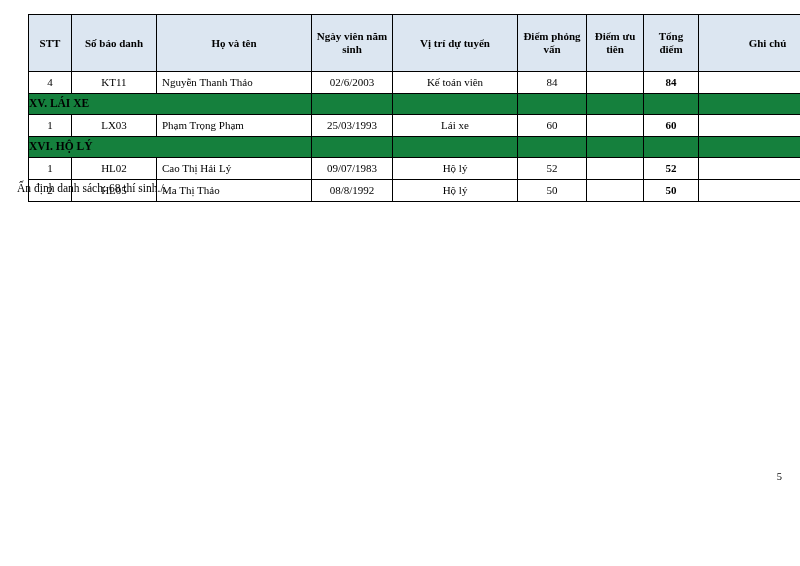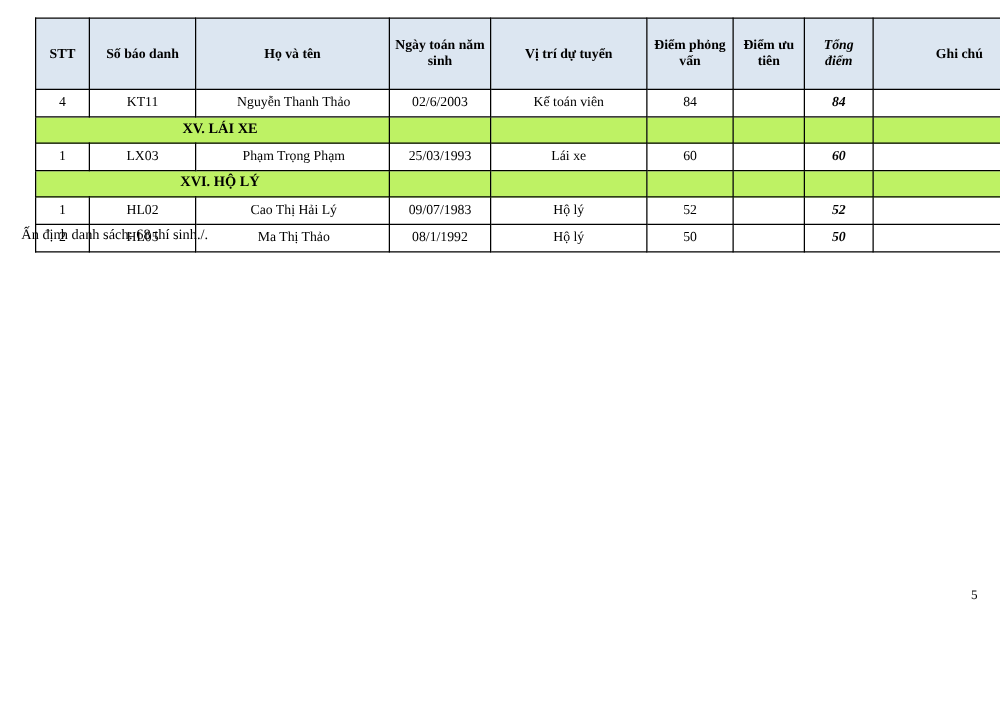--- a/index.html
+++ b/index.html
@@ -45,32 +45,32 @@
     height: 52px;
     font-size: 11.5px;
   }
   .c0 { width: 36px; }
   .c1 { width: 78px; }
   .c2 { width: 148px; }
   .c3 { width: 74px; }
   .c4 { width: 118px; }
   .c5 { width: 62px; text-align: center; }
   .c6 { width: 50px; }
-  .c7 { width: 48px; font-style: italic; }
+  .c7 { width: 48px; }
   .c8 { width: 131px; }
 
   td.ct { text-align: center; }
-  td.lf { text-align: center; padding-left: 5px; }
+  td.lf { text-align: left; padding-left: 5px; }
   td.bold { font-weight: bold; }
   tr.data td { height: 17px; }
   tr.section td {
-    background: #bef264;
+    background: #15803d;
     font-weight: bold;
-    text-align: center;
-    padding-left: 15px;
+    text-align: left;
+    padding-left: 0;
     height: 16px;
     font-size: 11.5px;
   }
   .note {
     position: absolute;
     left: 17px;
     top: 182px;
     font-size: 11.5px;
     color: #000000;
   }
@@ -86,21 +86,21 @@
 <body>
 
 <div class="page">
 
   <table class="doc-table">
     <thead>
       <tr>
         <th class="c0">STT</th>
         <th class="c1">Số báo danh</th>
         <th class="c2">Họ và tên</th>
-        <th class="c3">Ngày toán năm sinh</th>
+        <th class="c3">Ngày viên năm sinh</th>
         <th class="c4">Vị trí dự tuyển</th>
         <th class="c5">Điểm phỏng vấn</th>
         <th class="c6">Điểm ưu tiên</th>
         <th class="c7">Tổng điểm</th>
         <th class="c8">Ghi chú</th>
       </tr>
     </thead>
     <tbody id="table-body">
         <tr class="data">
           <td class="c0 ct">4</td>
@@ -150,21 +150,21 @@
           <td class="c4 ct">Hộ lý</td>
           <td class="c5 ct">52</td>
           <td class="c6 ct"></td>
           <td class="c7 ct bold">52</td>
           <td class="c8 ct"></td>
         </tr>
         <tr class="data">
           <td class="c0 ct">2</td>
           <td class="c1 ct">HL05</td>
           <td class="c2 lf">Ma Thị Thảo</td>
-          <td class="c3 ct">08/1/1992</td>
+          <td class="c3 ct">08/8/1992</td>
           <td class="c4 ct">Hộ lý</td>
           <td class="c5 ct">50</td>
           <td class="c6 ct"></td>
           <td class="c7 ct bold">50</td>
           <td class="c8 ct"></td>
         </tr>
       </tbody>
   </table>
 
   <div class="note">Ấn định danh sách: 68 thí sinh./.</div>

